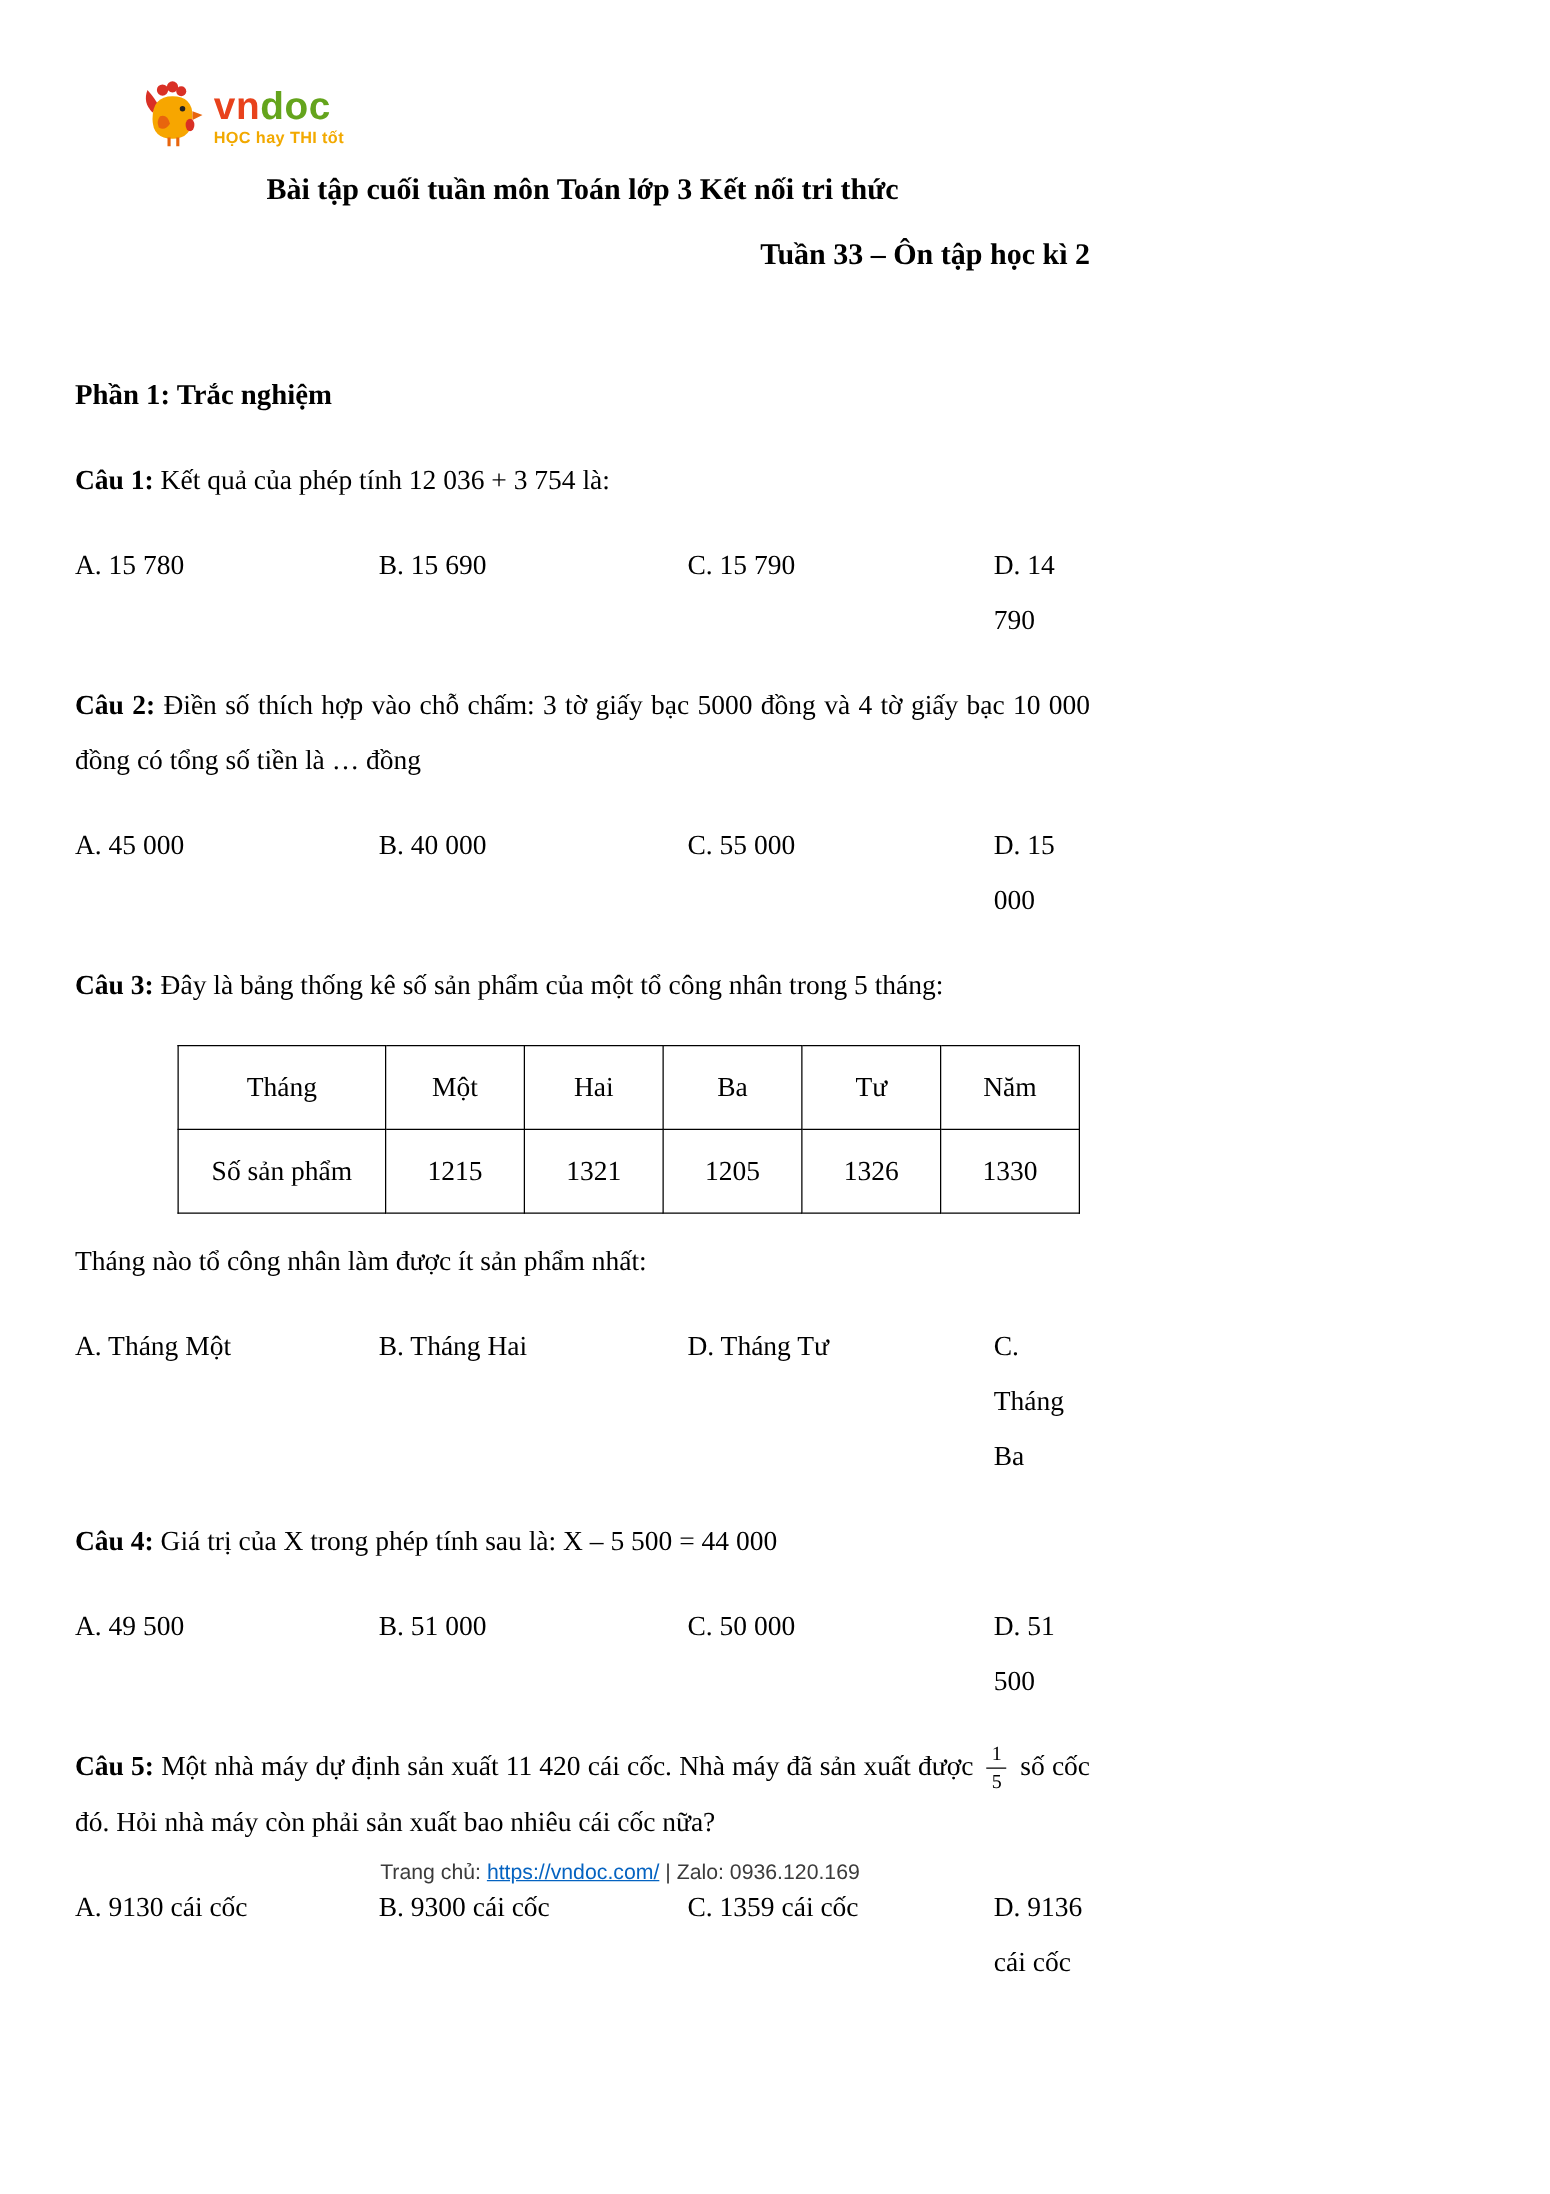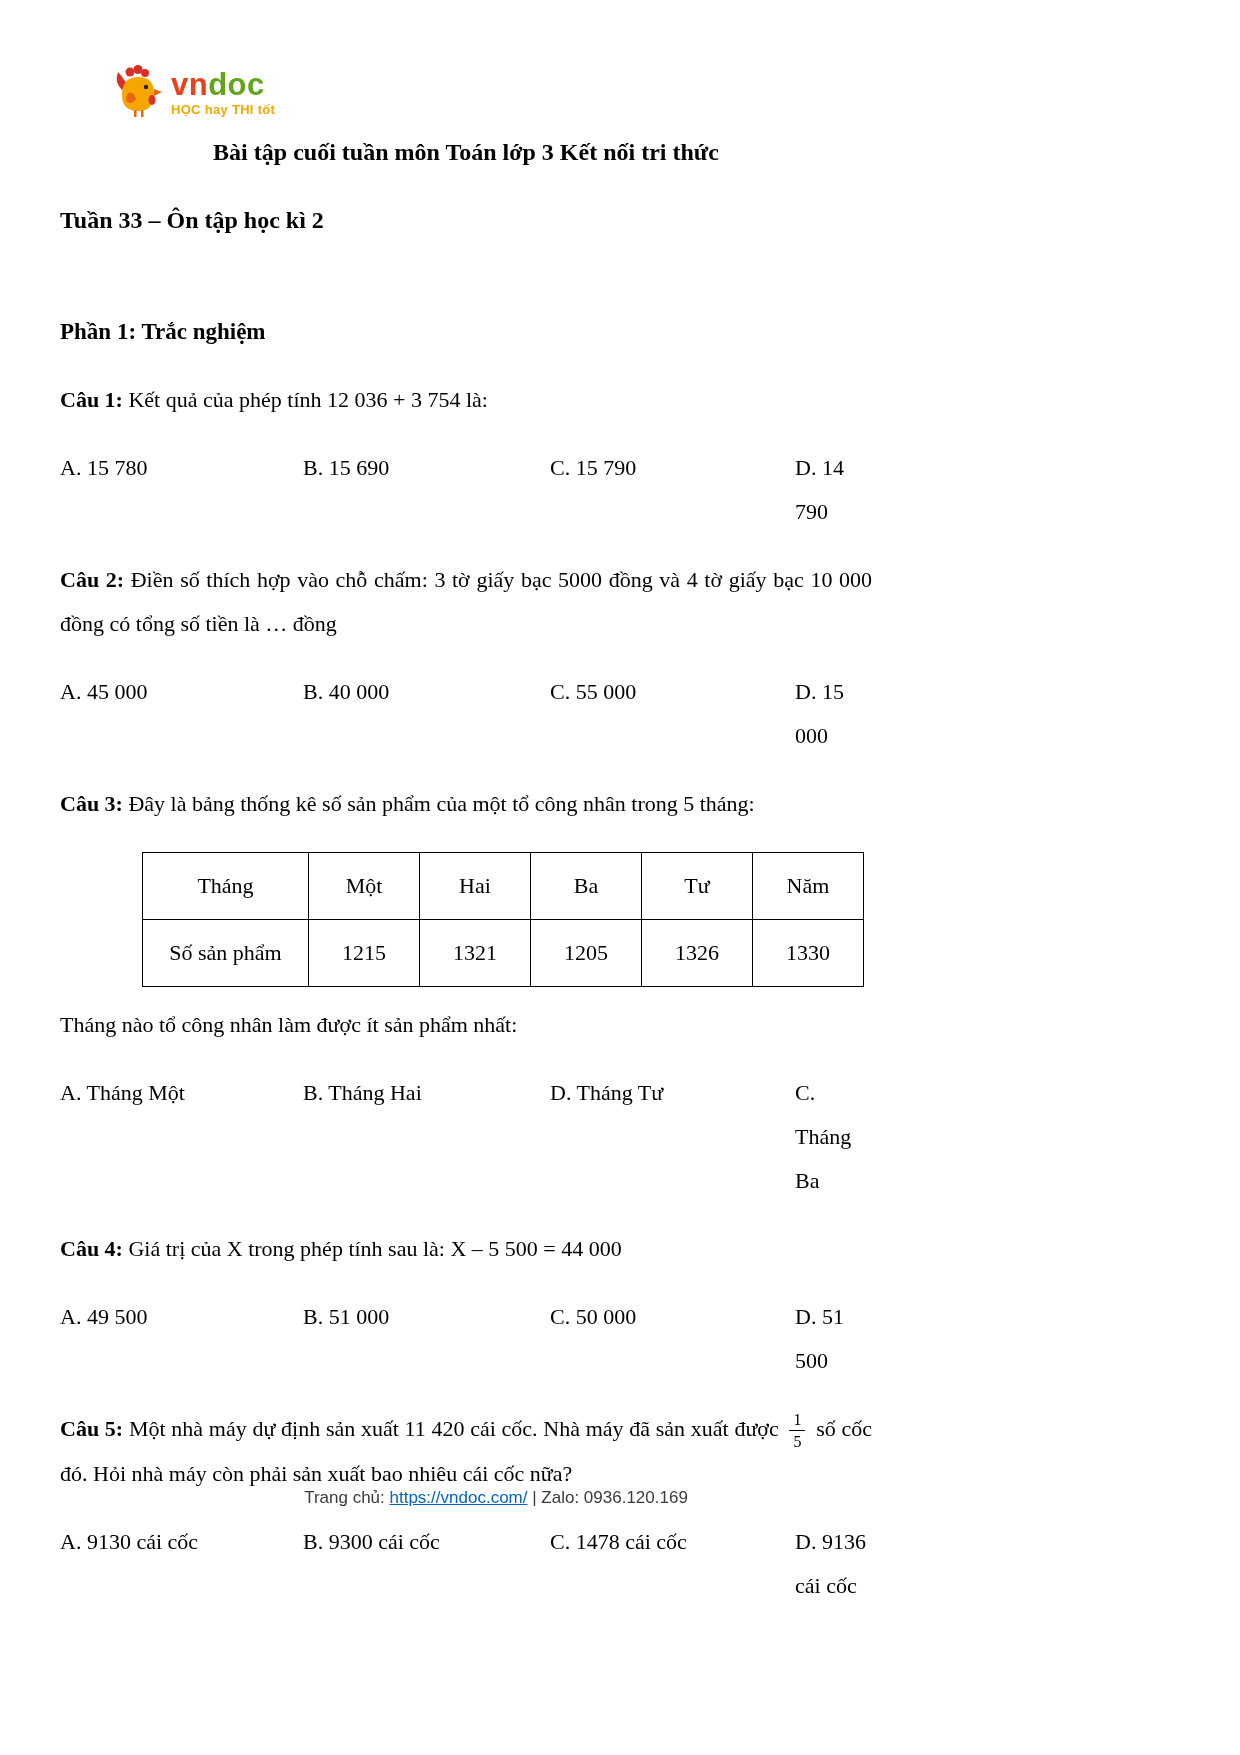--- a/index.html
+++ b/index.html
@@ -45,25 +45,25 @@
     }
     
     .content { padding: 134px 120px 0 60px; }
     .title {
       text-align: center;
       font-size: 24px;
       font-weight: bold;
       line-height: 36px;
     }
     .subtitle {
-      text-align: left;
+      text-align: right;
       font-size: 24px;
       font-weight: bold;
       line-height: 36px;
-      margin-top: 32px;
+      margin-top: 16px;
     }
     .section-heading {
       font-size: 23px;
       font-weight: bold;
       line-height: 44px;
       margin-top: 72px;
     }
     .question, .follow-up {
       font-size: 22px;
       line-height: 44px;
@@ -229,21 +229,21 @@
       <span>Một nhà máy dự định sản xuất 11 420 cái cốc. Nhà máy đã sản xuất được</span>
       <span class="fraction">
           <span class="num">1</span>
           <span class="den">5</span>
         </span>
       <span>số cốc đó. Hỏi nhà máy còn phải sản xuất bao nhiêu cái cốc nữa?</span>
     </p>
     <div class="options">
       <span class="option">A. 9130 cái cốc</span>
       <span class="option">B. 9300 cái cốc</span>
-      <span class="option">C. 1478 cái cốc</span>
+      <span class="option">C. 1359 cái cốc</span>
       <span class="option">D. 9136 cái cốc</span>
     </div>
 
   </div>
 
   <div class="footer">
     <span>Trang chủ:</span>
     <a href="#">https://vndoc.com/</a>
     <span>| Zalo: 0936.120.169</span>
   </div>

